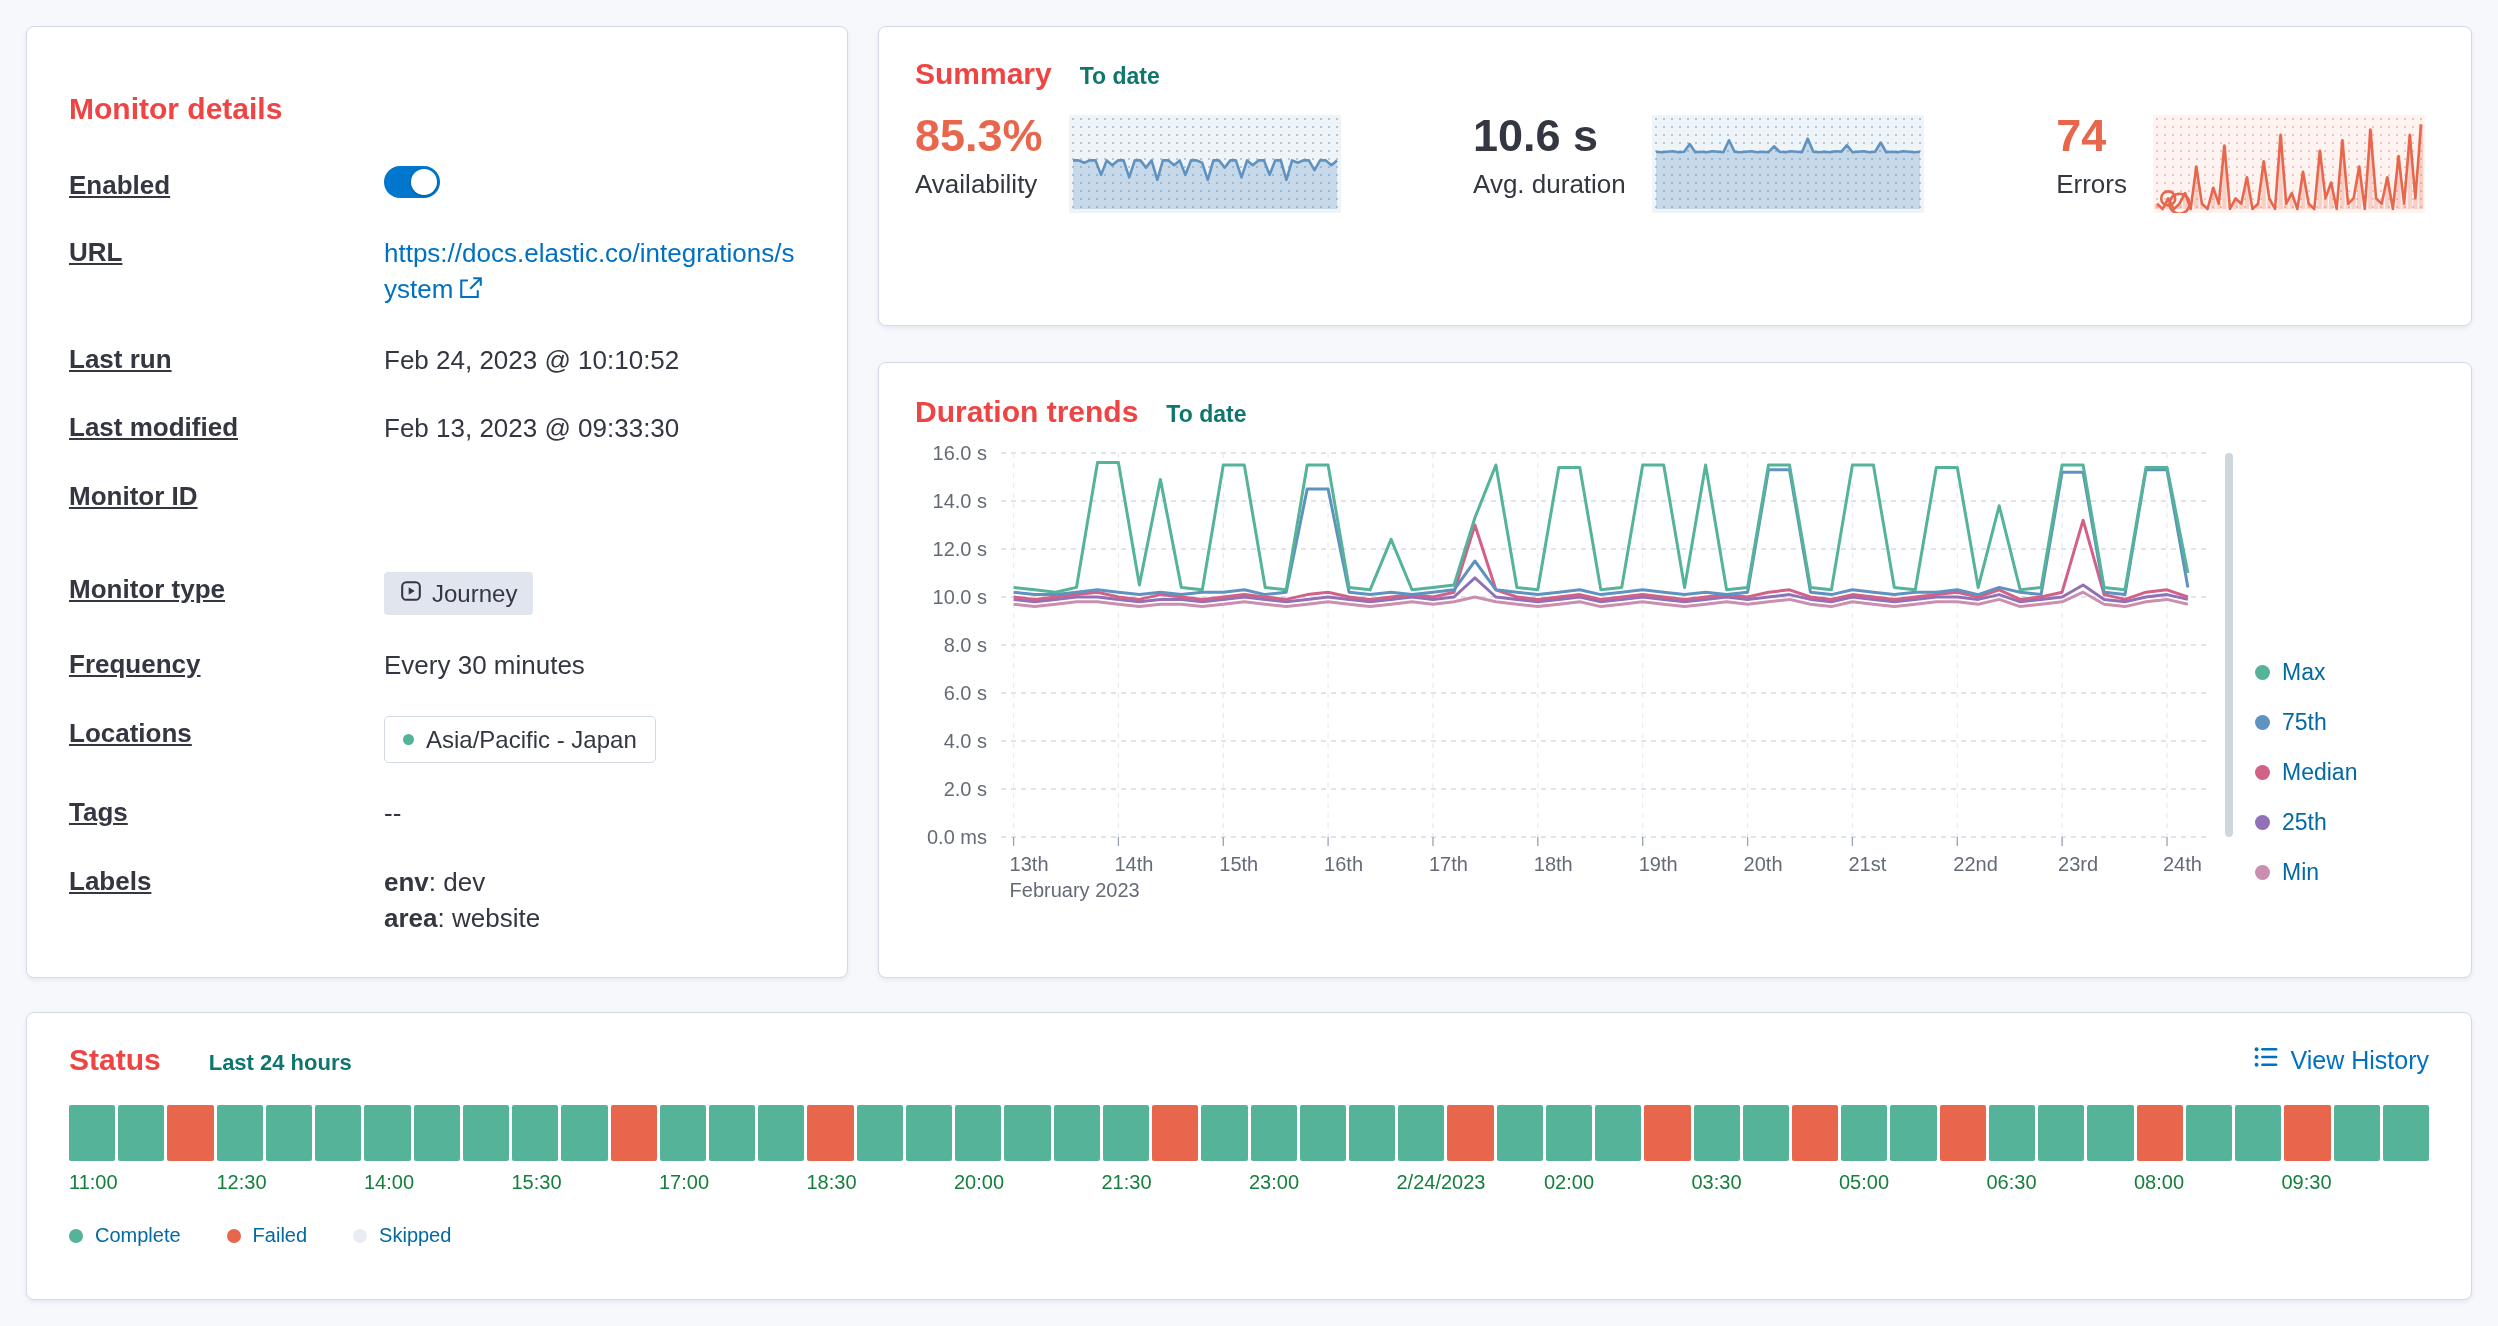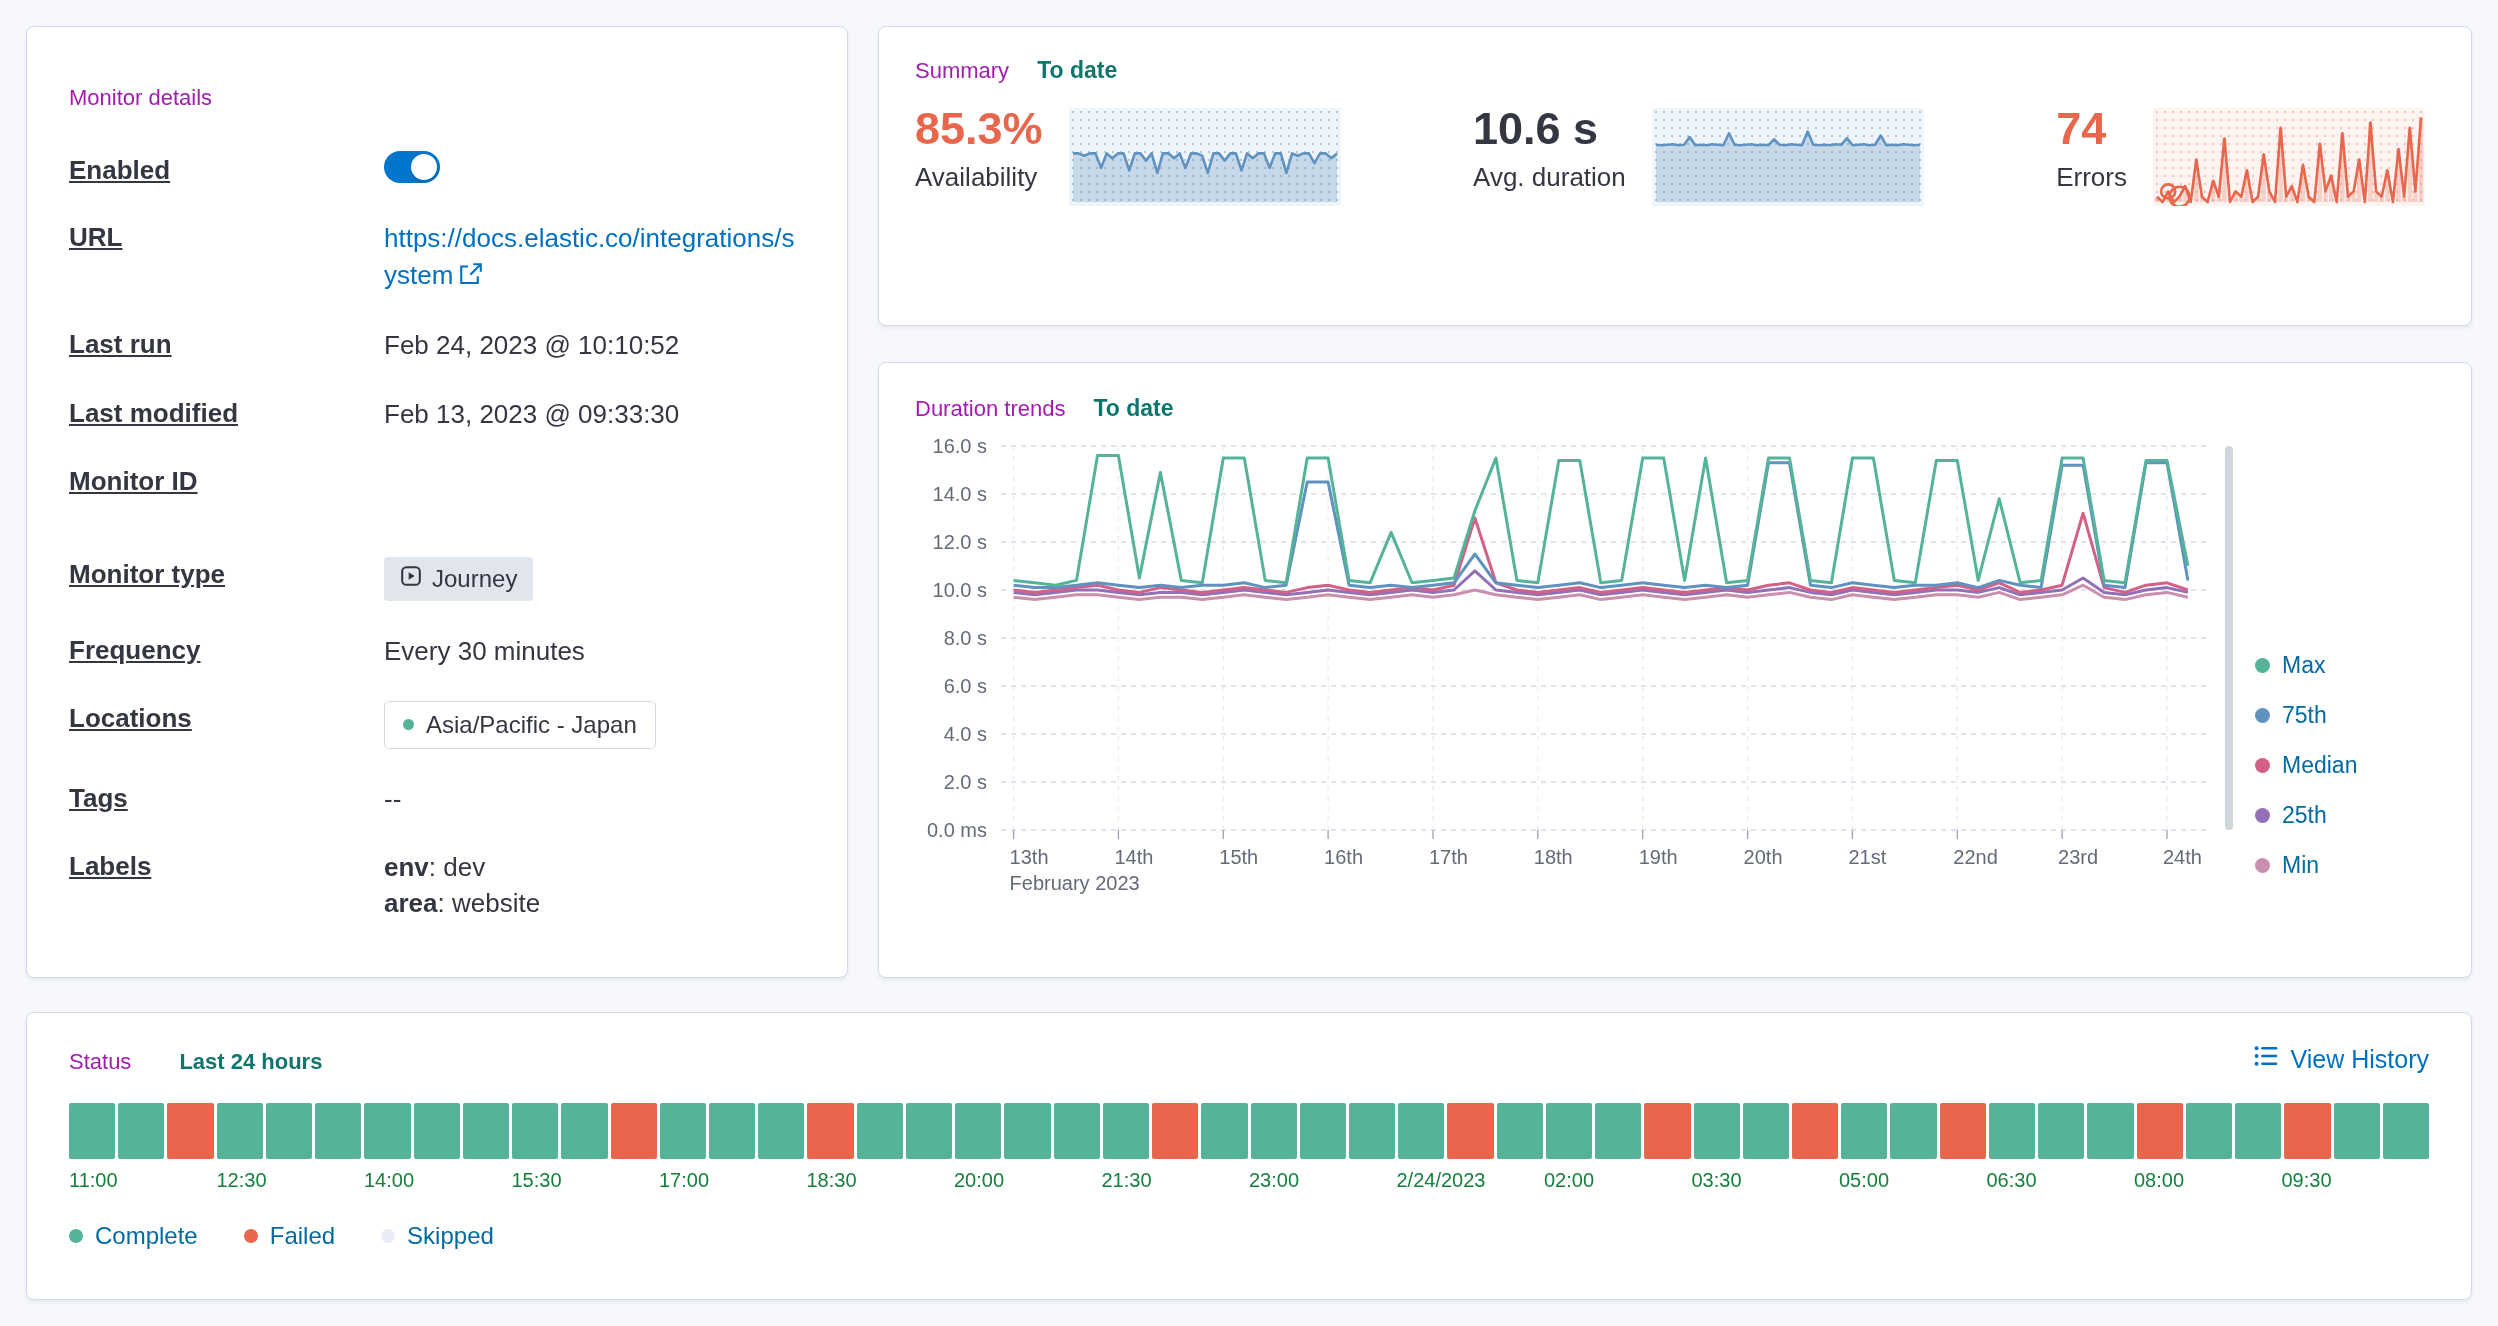--- a/index.html
+++ b/index.html
@@ -10,21 +10,21 @@
     font-family:"Liberation Sans","DejaVu Sans",sans-serif;
     color:#343741;
     -webkit-font-smoothing:antialiased;
   }
   .page{padding:26px;height:100%;display:flex;flex-direction:column;gap:34px;}
   .top-row{display:flex;gap:30px;height:952px;}
   .panel{
     background:#ffffff;border:1px solid #d3dae6;border-radius:8px;
     box-shadow:0 2px 4px rgba(152,162,179,.18);
   }
-  .panel-title{font-size:22px;font-weight:400;color:#a21caf;}
+  .panel-title{font-size:30px;font-weight:700;color:#ef4444;}
   .subtitle{font-size:23px;color:#0f766e;font-weight:700;}
   .header-row{display:flex;align-items:baseline;gap:28px;}
 
   
   .monitor-details{width:822px;padding:40px 42px;flex:none;}
   .monitor-details .panel-title{margin-bottom:42px;}
   .dt-row{display:flex;margin-bottom:32px;align-items:flex-start;}
   .dt-row.mb-extra{margin-bottom:58px;}
   .dt-label{width:315px;flex:none;font-weight:700;font-size:26px;line-height:1.35;text-decoration:underline;}
   .dt-value{font-size:26px;line-height:1.4;}
@@ -79,21 +79,21 @@
   .status-panel{padding:30px 42px;flex:1;}
   .status-header{display:flex;align-items:baseline;}
   .status-header .left{display:flex;align-items:baseline;gap:48px;flex:1;}
   .status-header .subtitle{font-size:22px;}
   .view-history{display:flex;align-items:center;gap:12px;color:#0071c2;font-size:25px;cursor:pointer;}
   .status-blocks{display:grid;grid-template-columns:repeat(48,1fr);gap:3px;height:56px;margin-top:28px;}
   .status-block{border-radius:2px;cursor:pointer;}
   .status-time-labels{display:grid;grid-template-columns:repeat(16,1fr);margin-top:10px;}
   .time-label{font-size:20px;color:#15803d;text-align:left;}
   .status-legend{display:flex;gap:46px;margin-top:30px;}
-  .status-legend .legend-item{margin-bottom:15px;cursor:default;font-size:24px;}
+  .status-legend .legend-item{margin-bottom:15px;cursor:default;font-size:20px;}
   .status-legend .legend-dot{width:14px;height:14px;}
 </style>
 </head>
 <body>
 
 <div class="page">
 
   <div class="top-row">
 
     <section class="panel monitor-details">

